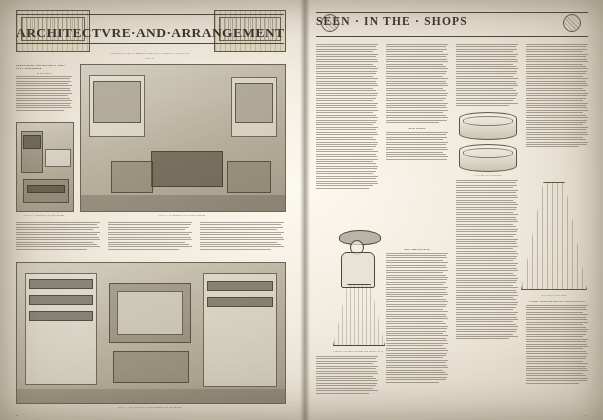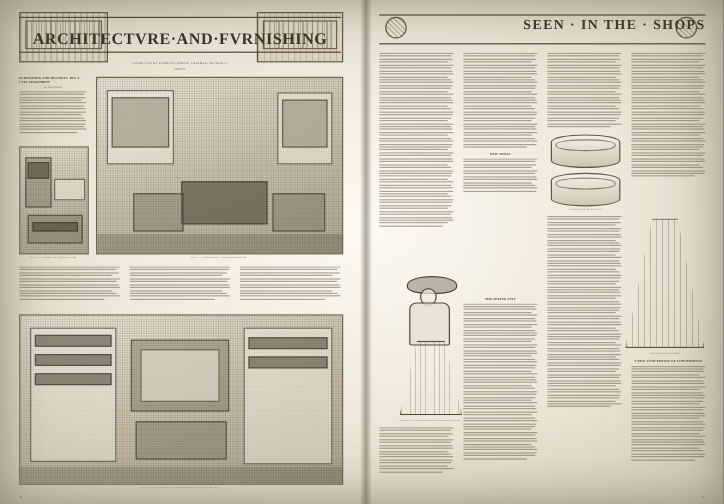--- a/index.html
+++ b/index.html
@@ -129,21 +129,21 @@
   
   .folio{
     position:absolute;bottom:4px;font-size:2.2px;color:#4a443a;
   }
 
   
   .shops-head{
     position:absolute;left:316px;top:12px;width:272px;height:26px;
   }
   .shops-title{
-    position:absolute;left:0;right:0;top:3px;text-align:right;
+    position:absolute;left:0;right:0;top:3px;text-align:left;
     font-weight:bold;font-size:11.5px;letter-spacing:1.2px;color:#3a332a;
     white-space:nowrap;
   }
   .shops-rule{position:absolute;left:0;right:0;height:1px;background:#4d463a;}
   .ornament{
     position:absolute;width:16px;height:16px;border:1px solid #5e5747;border-radius:50%;
     background:repeating-linear-gradient(45deg, rgba(90,82,66,.3) 0 1px, rgba(0,0,0,0) 1px 3px);
   }
 
   .fig-dress{
@@ -193,21 +193,21 @@
 <div class="page">
   <div class="paper-tone"></div>
 
   <div class="leaf left">
 
     <div class="frieze"></div>
     <div class="frieze-r"></div>
 
     <div class="masthead">
       <div class="mast-rule" style="top:0;"></div>
-      <div class="mast-title">ARCHITECTVRE·AND·FVRNISHING</div>
+      <div class="mast-title">ARCHITECTVRE·AND·ARRANGEMENT</div>
       <div class="mast-rule" style="top:29px;"></div>
     </div>
     <div style="position:absolute;left:16px;top:52px;width:268px;text-align:center;font-size:2.3px;letter-spacing:.3px;color:#4a443a;">CONDUCTED BY ELMWOOD WRIGHT CHAPMAN, ARCHITECT</div>
     <div style="position:absolute;left:16px;top:57px;width:268px;text-align:center;font-size:2.2px;letter-spacing:.3px;color:#4a443a;">PART II</div>
 
     <div style="position:absolute;left:16px;top:64px;width:56px;">
       <div class="sec-head">FURNISHING AND DECORAT-
 ING A CITY APARTMENT</div>
       <div style="font-size:2.0px;text-align:center;color:#4a443a;margin-bottom:2px;">By THE EDITOR</div>
       <div class="col-text">

